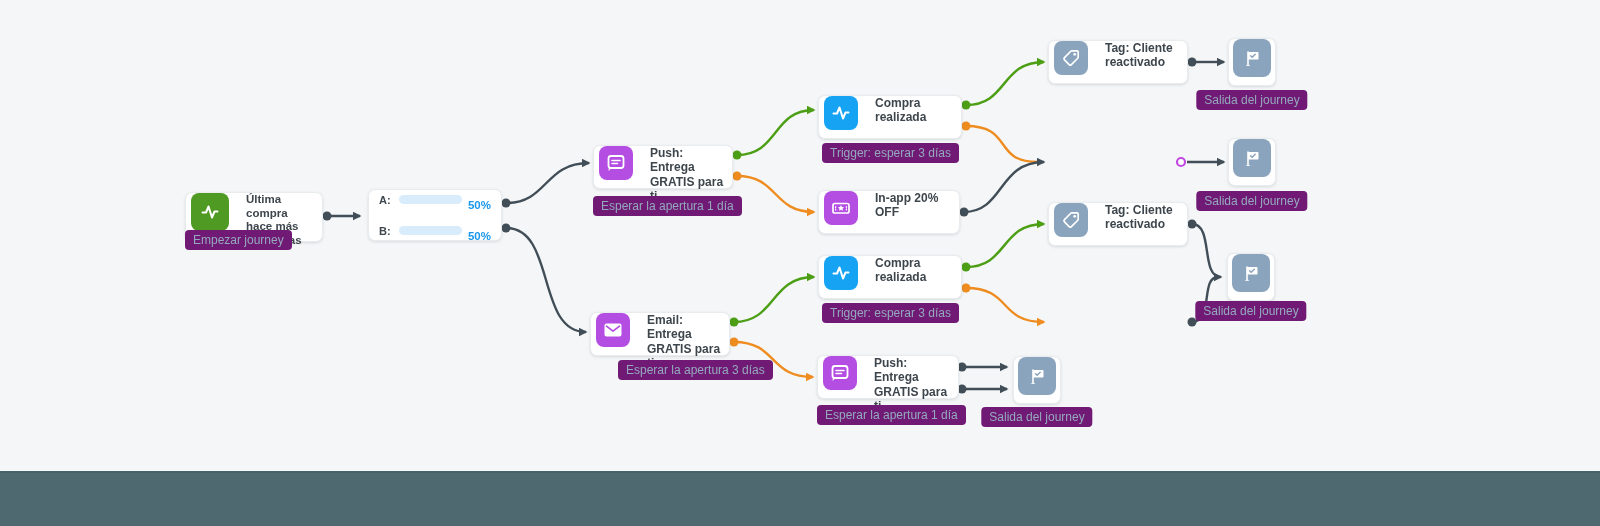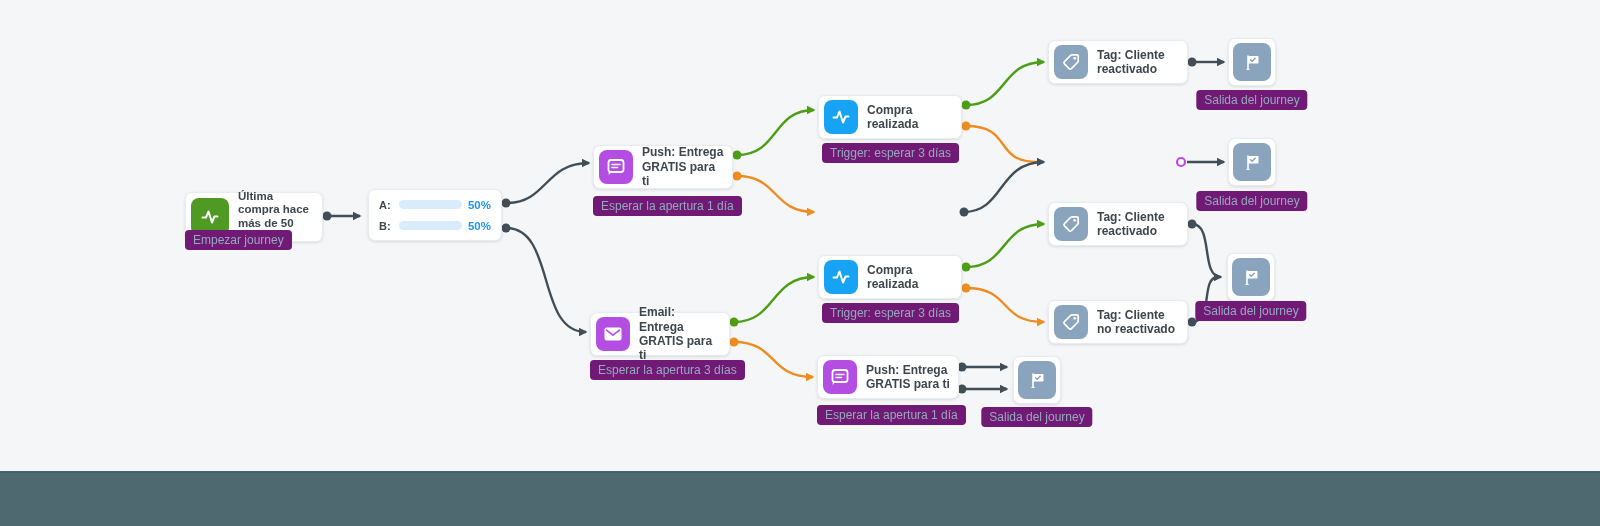--- a/index.html
+++ b/index.html
@@ -7,21 +7,21 @@
   .canvas {
     position:relative; width:1600px; height:526px; overflow:hidden;
     background:#f5f6f7;
     font-family:"Liberation Sans", sans-serif;
   }
   .edges { position:absolute; left:0; top:0; z-index:1; }
   .node {
     position:absolute; z-index:2; background:#ffffff;
     border:1px solid #e9ecee; border-radius:7px;
     box-shadow:0 1px 3px rgba(40,60,80,0.14);
-    display:flex; align-items:center; padding:0 8px 0 5px; gap:9px;
+    display:flex; padding:0 8px 0 5px; gap:17px;
   }
   .nicon {
     flex:0 0 auto; width:34px; height:34px; border-radius:8px;
     display:flex; align-items:center; justify-content:center;
   }
   .nicon svg { width:24px; height:24px; display:block; }
   .nicon.green  { background:#4e9a22; }
   .nicon.blue   { background:#17a3f4; }
   .nicon.purple { background:#b44de2; }
   .nicon.slate  { background:#8aa4bd; }
@@ -36,21 +36,21 @@
     white-space:nowrap;
   }
   .badge.centered { transform:translateX(-50%); }
   
   .node.ab { flex-direction:column; align-items:stretch; justify-content:center;
              gap:9px; padding:0 10px; }
   .ab-row { display:flex; align-items:center; gap:6px; }
   .ab-letter { font-size:11px; font-weight:bold; color:#3e464d; width:14px; }
   .ab-track { flex:1; height:9px; border-radius:5px; background:#d9ecfb; overflow:hidden; }
   .ab-fill { height:100%; width:50%; background:#1b9ff0; border-radius:5px; }
-  .ab-pct { font-size:11.5px; font-weight:bold; color:#1a96ec; }
+  .ab-pct { font-size:11.5px; font-weight:bold; color:#1a96ec;margin-top:10px; }
   
   .node.exit { padding:0; justify-content:center; }
   .node.exit .nicon { width:38px; height:38px; }
   .bottombar {
     position:absolute; left:0; bottom:0; width:1600px; height:55px;
     background:#4e6a70; border-top:2px solid #47626c; z-index:3;
   }
 </style>
 </head>
 <body>
@@ -160,20 +160,30 @@
   <div class="node" style="left:818px;top:95px;width:144px;height:44px">
     <span class="nicon blue">
       <svg viewBox="0 0 24 24">
           <path d="M4.5 12.5h3.5l2.5-6 3.5 11 2.5-6h3" fill="none" stroke="#fff" stroke-width="2" stroke-linecap="round" stroke-linejoin="round"></path>
         </svg>
     </span>
     <span class="nlabel">Compra realizada</span>
   </div>
   <div class="badge" style="left:822px;top:143px">Trigger: esperar 3 días</div>
 
+  <div class="node" style="left:818px;top:190px;width:142px;height:44px">
+    <span class="nicon purple">
+      <svg viewBox="0 0 24 24">
+          <rect x="4" y="7.5" width="16" height="9.5" rx="1.8" fill="none" stroke="#fff" stroke-width="1.7"></rect>
+          <path d="M12 9.1l.95 1.9 2.1.3-1.5 1.45.35 2.05L12 13.85l-1.9.95.35-2.05-1.5-1.45 2.1-.3z" fill="#fff"></path>
+          <path d="M6.6 10.6v1M6.6 13v1M17.4 10.6v1M17.4 13v1" stroke="#fff" stroke-width="1.2" stroke-linecap="round"></path>
+        </svg>
+    </span>
+    <span class="nlabel">In-app 20% OFF</span>
+  </div>
 
   <div class="node" style="left:1048px;top:40px;width:140px;height:44px">
     <span class="nicon slate">
       <svg viewBox="0 0 24 24">
           <path d="M12.9 4.8h5.1a1.2 1.2 0 0 1 1.2 1.2v5.1a1.6 1.6 0 0 1-.47 1.13l-6.3 6.3a1.6 1.6 0 0 1-2.26 0l-4.7-4.7a1.6 1.6 0 0 1 0-2.26l6.3-6.3a1.6 1.6 0 0 1 1.13-.47z" fill="none" stroke="#fff" stroke-width="1.7" stroke-linejoin="round"></path>
           <circle cx="15.7" cy="8.3" r="1.4" fill="#fff"></circle>
         </svg>
     </span>
     <span class="nlabel">Tag: Cliente reactivado</span>
   </div>
@@ -205,21 +215,21 @@
 
   <div class="node" style="left:590px;top:312px;width:140px;height:44px">
     <span class="nicon purple">
       <svg viewBox="0 0 24 24">
           <rect x="3.5" y="5.5" width="17" height="13" rx="2" fill="#fff"></rect>
           <path d="M5.5 8.2l6.5 5 6.5-5" fill="none" stroke="#b44de2" stroke-width="1.7" stroke-linecap="round" stroke-linejoin="round"></path>
         </svg>
     </span>
     <span class="nlabel">Email: Entrega GRATIS para ti</span>
   </div>
-  <div class="badge" style="left:590px;top:360px">Esperar la apertura 3 días</div>
+  <div class="badge" style="left:618px;top:360px">Esperar la apertura 3 días</div>
 
   <div class="node" style="left:818px;top:255px;width:144px;height:44px">
     <span class="nicon blue">
       <svg viewBox="0 0 24 24">
           <path d="M4.5 12.5h3.5l2.5-6 3.5 11 2.5-6h3" fill="none" stroke="#fff" stroke-width="2" stroke-linecap="round" stroke-linejoin="round"></path>
         </svg>
     </span>
     <span class="nlabel">Compra realizada</span>
   </div>
   <div class="badge" style="left:822px;top:303px">Trigger: esperar 3 días</div>
@@ -227,29 +237,20 @@
   <div class="node" style="left:1048px;top:202px;width:140px;height:44px">
     <span class="nicon slate">
       <svg viewBox="0 0 24 24">
           <path d="M12.9 4.8h5.1a1.2 1.2 0 0 1 1.2 1.2v5.1a1.6 1.6 0 0 1-.47 1.13l-6.3 6.3a1.6 1.6 0 0 1-2.26 0l-4.7-4.7a1.6 1.6 0 0 1 0-2.26l6.3-6.3a1.6 1.6 0 0 1 1.13-.47z" fill="none" stroke="#fff" stroke-width="1.7" stroke-linejoin="round"></path>
           <circle cx="15.7" cy="8.3" r="1.4" fill="#fff"></circle>
         </svg>
     </span>
     <span class="nlabel">Tag: Cliente reactivado</span>
   </div>
 
-  <div class="node" style="left:1048px;top:300px;width:140px;height:44px">
-    <span class="nicon slate">
-      <svg viewBox="0 0 24 24">
-          <path d="M12.9 4.8h5.1a1.2 1.2 0 0 1 1.2 1.2v5.1a1.6 1.6 0 0 1-.47 1.13l-6.3 6.3a1.6 1.6 0 0 1-2.26 0l-4.7-4.7a1.6 1.6 0 0 1 0-2.26l6.3-6.3a1.6 1.6 0 0 1 1.13-.47z" fill="none" stroke="#fff" stroke-width="1.7" stroke-linejoin="round"></path>
-          <circle cx="15.7" cy="8.3" r="1.4" fill="#fff"></circle>
-        </svg>
-    </span>
-    <span class="nlabel">Tag: Cliente no reactivado</span>
-  </div>
 
   <div class="node exit" style="left:1227px;top:253px;width:48px;height:48px">
     <span class="nicon slate">
       <svg viewBox="0 0 24 24">
           <rect x="8" y="6" width="10.5" height="7.5" rx="0.8" fill="#fff"></rect>
           <path d="M10.6 9.7l1.6 1.6 3-3" stroke="#8aa4bd" stroke-width="1.5" fill="none" stroke-linecap="round" stroke-linejoin="round"></path>
           <path d="M8 6v13" stroke="#fff" stroke-width="1.6" stroke-linecap="round"></path>
           <path d="M5.6 19.8c1-1.3 3.8-1.3 4.8 0z" fill="#fff"></path>
         </svg>
     </span>

